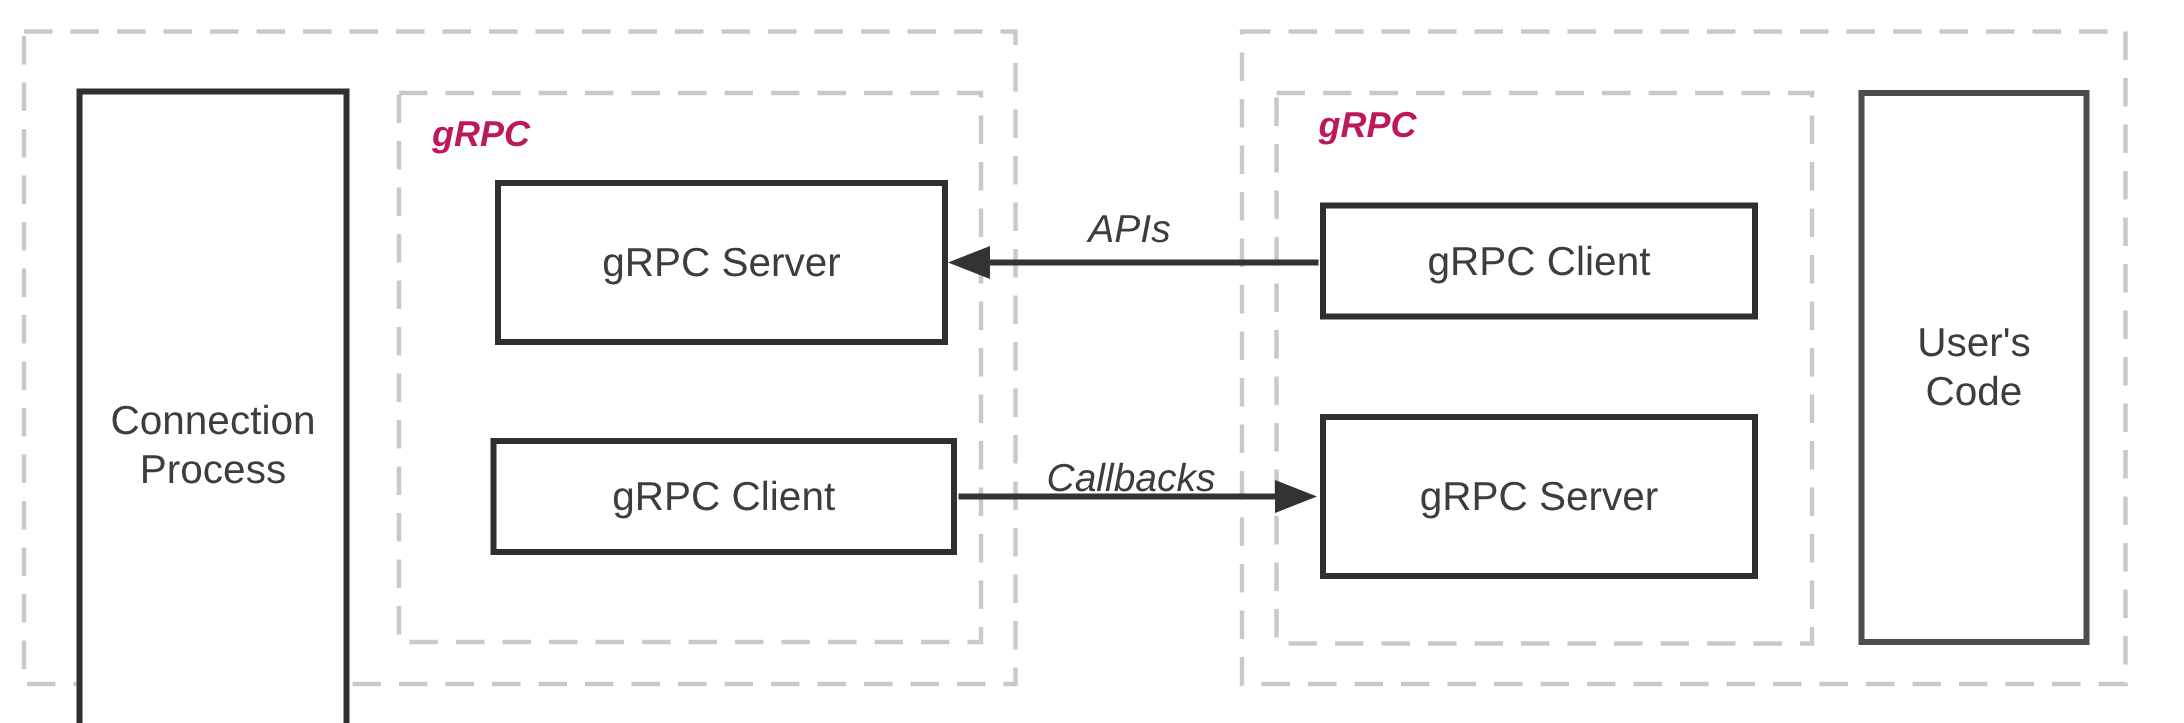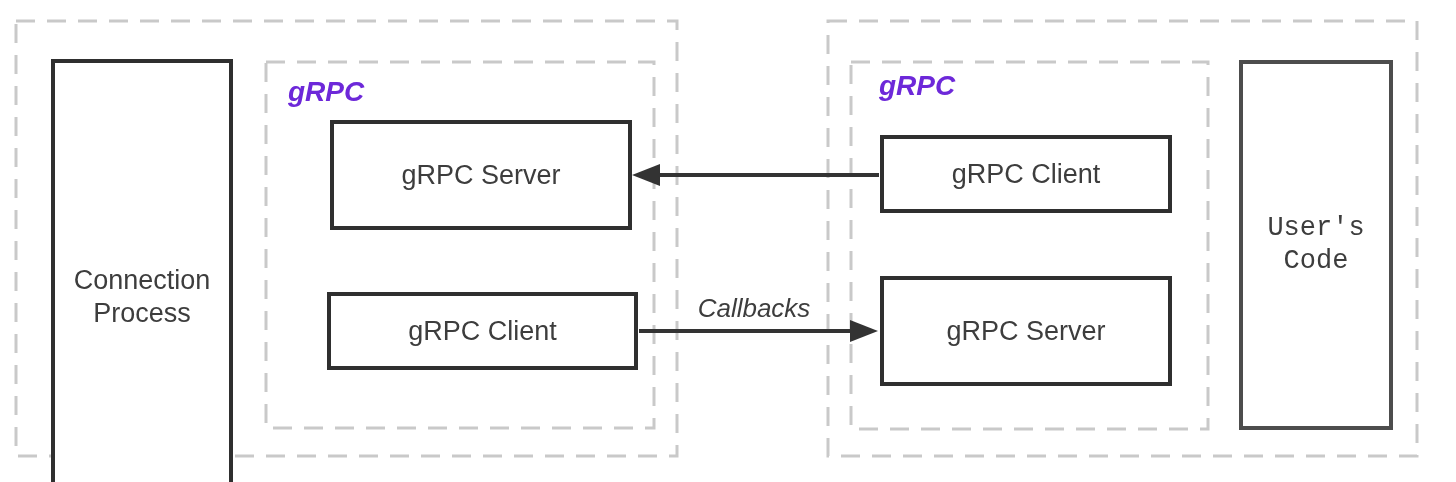--- a/index.html
+++ b/index.html
@@ -38,28 +38,28 @@
     border: 4px solid #2f2f2f;
     display: flex;
     flex-direction: column;
     align-items: center;
     justify-content: center;
     text-align: center;
     font-size: 27px;
     line-height: 33px;
     color: #3d3d3d;
   }
-  .box.gray-border { border-color: #4d4d4d; font-family: Liberation Mono, monospace; }
+  .box.gray-border { border-color: #4d4d4d; }
   .box .line { display: block; }
   .grpc-label {
     position: absolute;
-    font-size: 28px;
+    font-size: 24px;
     font-weight: bold;
     font-style: italic;
-    color: #6d28d9;
+    color: #be185d;
     white-space: nowrap;
   }
   .arrow-label {
     position: absolute;
     width: 200px;
     text-align: center;
     font-size: 26px;
     font-style: italic;
     color: #3d3d3d;
     white-space: nowrap;
@@ -91,22 +91,23 @@
   <div class="grpc-label" style="left:288px; top:76px;">gRPC</div>
 
   <div class="box" style="left:330px; top:120px; width:302px; height:110px;">
     <span class="line">gRPC Server</span>
   </div>
 
   <div class="box" style="left:327px; top:292px; width:311px; height:78px;">
     <span class="line">gRPC Client</span>
   </div>
 
+  <div class="arrow-label" style="left:653px; top:137px;">APIs</div>
 
-  <div class="arrow-label" style="left:654px; top:293px;text-align:center;">Callbacks</div>
+  <div class="arrow-label" style="left:654px; top:303px;text-align:center;">Callbacks</div>
 
   <div class="grpc-label" style="left:879px; top:70px;">gRPC</div>
 
   <div class="box" style="left:880px; top:135px; width:292px; height:78px;">
     <span class="line">gRPC Client</span>
   </div>
 
   <div class="box" style="left:880px; top:276px; width:292px; height:110px;">
     <span class="line">gRPC Server</span>
   </div>

